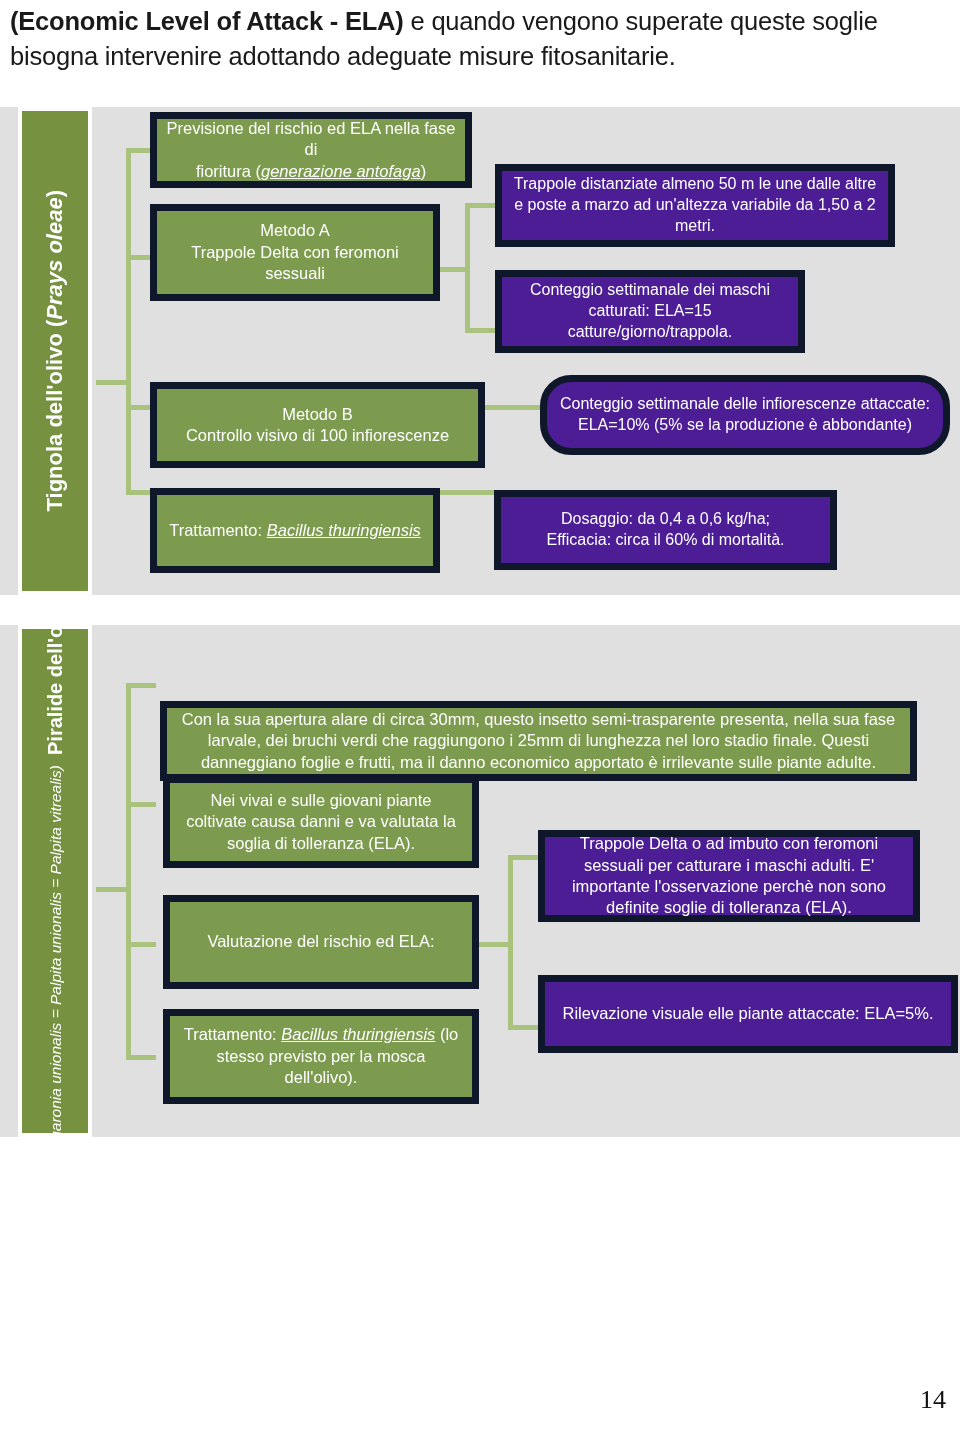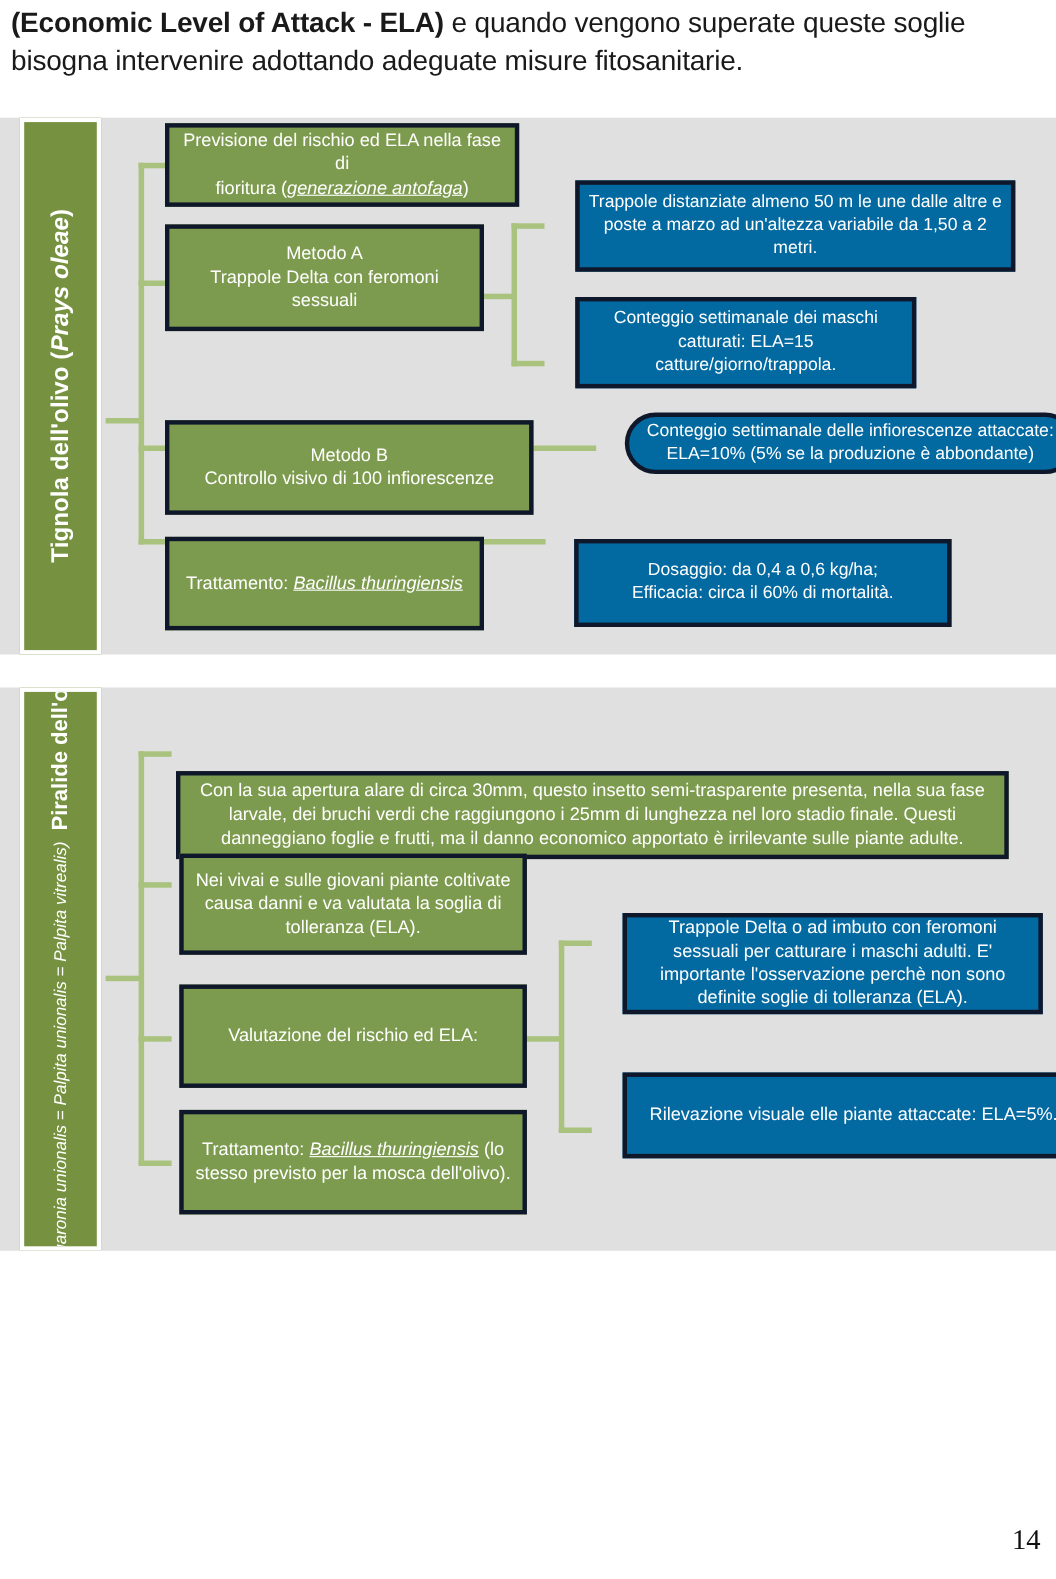--- a/index.html
+++ b/index.html
@@ -69,32 +69,32 @@
   #species-label-piralide .vert {
     display: flex; flex-direction: row-reverse; align-items: center; gap: 10px;
   }
   #species-label-piralide .main { font-size: 20px; font-weight: bold; }
   #species-label-piralide .sci  { font-size: 15.5px; font-style: italic; }
 
   
   .node {
     position: absolute;
     box-sizing: border-box;
-    border: 4px solid #0f172a;
+    border: 7px solid #0f172a;
     color: #ffffff;
     display: flex;
     align-items: center;
     justify-content: center;
     text-align: center;
     padding: 4px 8px;
     line-height: 1.3;
     font-size: 16.5px;
   }
   .node.dark  { background: #7d9b4e; }
-  .node.light { background: #0369a1; margin-left: 28px; }
+  .node.light { background: #4c1d95; }
   .node .t { display: block; }
   .node .b  { font-weight: normal; }
   .node .i  { font-style: italic; text-decoration: underline; }
 
   
   .conn {
     position: absolute;
     background: #a9c37e;
   }
   .conn.h { height: 5px; }
@@ -173,21 +173,21 @@
         <span class="t">Trappole distanziate almeno 50 m le une dalle altre e poste a marzo ad un'altezza variabile da 1,50 a 2 metri.</span>
       </div>
   </div>
 
   <div class="node light" style="left:495px; top:163px; width:310px; height:83px; font-size:16px;">
     <div>
         <span class="t">Conteggio settimanale dei maschi catturati: ELA=15 catture/giorno/trappola.</span>
       </div>
   </div>
 
-  <div class="node light" style="left:540px; top:268px; width:410px; height:56px; font-size:16px;border-radius:31px;">
+  <div class="node light" style="left:540px; top:268px; width:410px; height:80px; font-size:16px;border-radius:31px;">
     <div>
         <span class="t">Conteggio settimanale delle infiorescenze attaccate: ELA=10% (5% se la produzione è abbondante)</span>
       </div>
   </div>
 
   <div class="node light" style="left:494px; top:383px; width:343px; height:80px; font-size:16px;">
     <div>
       <span class="t">Dosaggio: da 0,4 a 0,6 kg/ha;</span>
       <span class="t">Efficacia: circa il 60% di mortalità.</span>
     </div>

